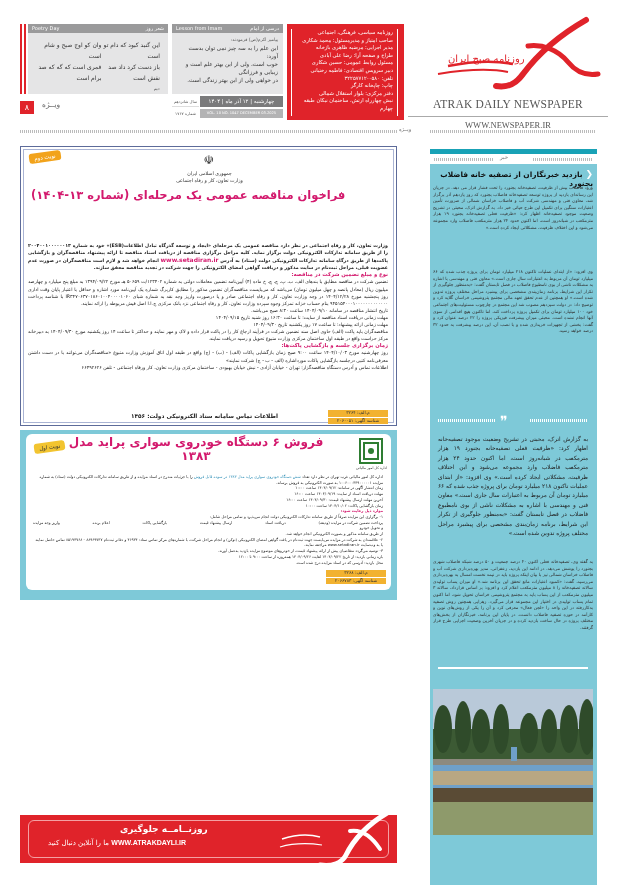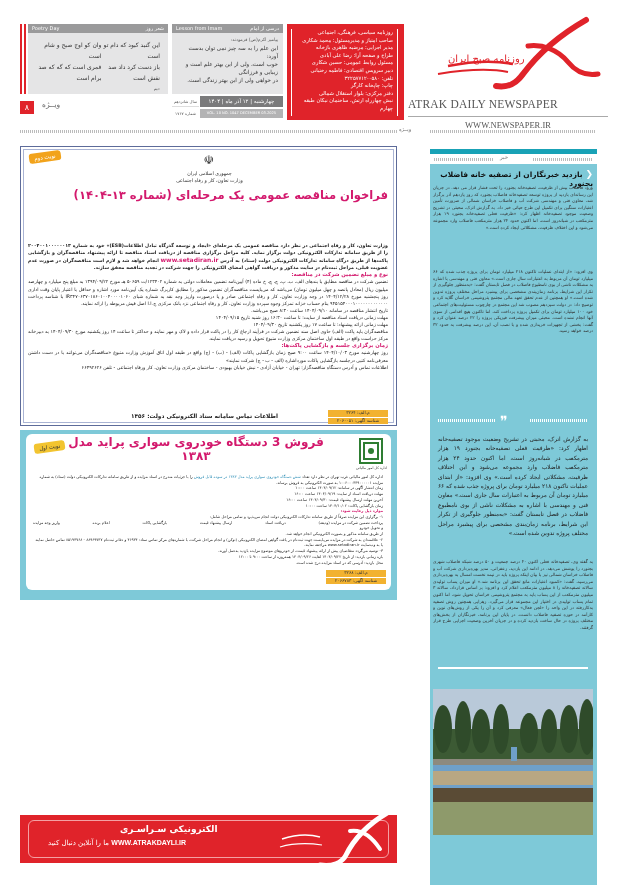--- a/index.html
+++ b/index.html
@@ -2,21 +2,21 @@
 <html><head>
 <meta charset="utf-8">
 <style>
 *{box-sizing:border-box;margin:0;padding:0}
 html,body{width:620px;height:885px;background:#fff;overflow:hidden}
 body{position:relative;font-family:"DejaVu Sans",sans-serif;color:#222;direction:rtl}
 .abs{position:absolute}
 
 #logo{left:408px;top:16px;width:200px;height:112px;direction:ltr}
 #logo .brand{position:absolute;left:0;top:0;width:200px;height:78px}
-#logo .en{position:absolute;left:0;top:82px;width:200px;text-align:left;font-family:"Liberation Serif",serif;font-size:11.5px;color:#555;letter-spacing:.2px}
+#logo .en{position:absolute;left:0;top:82px;width:200px;text-align:center;font-family:"Liberation Serif",serif;font-size:11.5px;color:#555;letter-spacing:.2px}
 #logo .url{position:absolute;left:0;top:100px;width:200px;text-align:center;font-family:"Liberation Serif",serif;font-size:8.5px;color:#555;border-top:1px solid #aaa;padding-top:3px;margin:0}
 #redbox{left:287px;top:24px;width:117px;height:96px;background:#e0232a;color:#fff;font-size:5.2px;line-height:7.6px;padding:5px 6px 4px 4px;text-align:right}
 #redbox .inner{border-right:1px solid #fff;border-left:1px solid #fff;height:100%;padding:0 4px}
 .box{background:#e5e5e6}
 .bar{background:#9a9a9b;color:#fff;font-size:5px;height:9px;line-height:9px;padding:0 4px;display:flex;justify-content:space-between}
 #lesson{left:172px;top:24px;width:111px;height:70px}
 #lesson .body{padding:3px 5px;font-family:"DejaVu Serif",serif;font-size:5.6px;line-height:8px;text-align:right;color:#333}
 #lesson .body .h{font-size:4.5px;color:#555}
 #poetry{left:28px;top:24px;width:140px;height:70px}
 #poetry .body{display:flex;justify-content:space-between;padding:6px 8px;font-family:"DejaVu Serif",serif;font-size:6px;line-height:11px;color:#333}
@@ -46,21 +46,21 @@
 #quote .qm{position:absolute;left:62px;top:-6px;font-size:14px;color:#fff;font-family:"DejaVu Serif",serif}
 #quote .qr{position:absolute;top:0;height:3px;width:58px;background-image:repeating-linear-gradient(90deg,#fff 0 1px,transparent 1px 2px)}
 #quote .qtext{position:absolute;right:0;top:16px;width:150px;font-size:5.8px;line-height:9.4px;color:#222;text-align:justify}
 #quote .qline{position:absolute;left:0;top:248px;width:150px;height:2px;background:#fff}
 #photo{position:absolute;left:3px;top:540px;width:160px;height:146px;overflow:hidden}
 
 #tender{left:20px;top:146px;width:377px;height:280px;border:1.5px solid #5d6b9a;outline:1px solid #aab4d4;outline-offset:-4px;background:#fff}
 #tender .badge{position:absolute;left:8px;top:5px;background:#f2a31b;color:#fff;font-size:5.5px;padding:2px 5px;border-radius:3px;transform:rotate(-8deg)}
 #tender .emb{position:absolute;left:173px;top:6px;width:30px;height:14px;text-align:center;font-size:12px;color:#333}
 #tender .org{position:absolute;left:110px;top:24px;width:157px;text-align:center;font-family:"DejaVu Serif",serif;font-size:4.8px;line-height:6.5px;color:#333}
-#tender .t1{position:absolute;left:10px;top:41px;width:357px;text-align:right;color:#d3196d;font-weight:bold;font-size:11.5px;line-height:14px}
+#tender .t1{position:absolute;left:10px;top:41px;width:357px;text-align:left;color:#d3196d;font-weight:bold;font-size:11.5px;line-height:14px}
 #tender .body{position:absolute;right:8px;top:95px;width:360px;font-size:4.7px;line-height:7.1px;color:#222;text-align:justify}
 #tender .body .b{font-weight:bold}
 #tender .body .pk{color:#d3196d;font-weight:bold;font-size:5.3px}
 #tender .body .url{color:#d3196d;font-weight:bold;font-size:6px;direction:ltr;unicode-bidi:embed}
 #tender .contact{position:absolute;left:110px;top:266px;font-size:5.8px;color:#222;font-weight:bold}
 .codes{position:absolute;width:60px}
 .codes div{background:#f2b230;color:#333;font-size:4.4px;height:6.5px;line-height:6.5px;text-align:center;margin-bottom:1px}
 
 #auction{left:20px;top:430px;width:377px;height:170px;background:#7ec9d8;padding:0 6px}
 #auction .inner{position:absolute;left:6px;top:4px;width:365px;height:156px;background:#fff;border-radius:6px}
@@ -228,21 +228,21 @@
   <div class="codes" style="right:8px;top:263px">
     <div>م.الف: ۳۲۶۴</div>
     <div>شناسه آگهی: ۲۰۶۰۰۵۱</div>
   </div>
 </div>
 
 <div id="auction" class="abs">
   <div class="inner">
     <span class="badge">نوبت اول</span>
     <div class="t">
-      <div style="font-size:12px">فروش 3 دستگاه خودروی سواری پراید مدل ۱۳۸۳</div>
+      <div style="font-size:12px">فروش ۶ دستگاه خودروی سواری پراید مدل ۱۳۸۳</div>
     </div>
     <svg class="logo" viewBox="0 0 24 26">
       <rect x="1" y="1" width="22" height="24" fill="none" stroke="#2e7d32" stroke-width="2"></rect>
       <rect x="5" y="5" width="14" height="16" fill="none" stroke="#2e7d32" stroke-width="2"></rect>
       <circle cx="12" cy="13" r="3" fill="#2e7d32"></circle>
     </svg>
     <div class="logocap">اداره کل امور مالیاتی</div>
     <div class="body">
       <div><span>اداره کل امور مالیاتی غرب تهران در نظر دارد تعداد</span> <span class="lnk">شش دستگاه خودروی سواری پراید مدل ۱۳۸۳ در سوده قابل فروش</span> <span>را با جزئیات مندرج در اسناد مزایده و از طریق سامانه تدارکات الکترونیکی دولت (ستاد) به شماره مزایده ۱۰۰۶۰۰۰۴۴۹۰۰۰۰۰۱ به صورت الکترونیکی به فروش برساند.</span></div>
       <div>زمان انتشار آگهی در سامانه: ۱۴۰۴/۰۹/۱۲ ساعت ۱۰:۰۰</div>
@@ -268,21 +268,21 @@
     </div>
     <div class="codes" style="left:300px;top:136px">
       <div>م.الف: ۳۲۶۸</div>
       <div>شناسه آگهی: ۲۰۶۶۷۸۳</div>
     </div>
   </div>
 </div>
 
 <div id="promo" class="abs">
   <div class="frame"></div>
-  <div class="l1">الکترونیکی سـراسـری</div>
+  <div class="l1">روزنــامــه جلوگیری</div>
   <div class="l2"><b>WWW.ATRAKDAYLI.IR</b> <span>ما را آنلاین دنبال کنید</span></div>
   <svg class="brand" viewBox="0 0 120 56">
     <path d="M115 4 C95 16,82 30,74 46 C70 54,60 58,48 56" stroke="#fff" stroke-width="5" fill="none" stroke-linecap="round"></path>
     <path d="M78 22 C90 20,100 28,108 40" stroke="#fff" stroke-width="4" fill="none" stroke-linecap="round"></path>
     <path d="M10 30 C22 26,34 24,48 28" stroke="#fff" stroke-width="1.5" fill="none"></path>
     <path d="M8 38 C22 34,36 34,50 36" stroke="#fff" stroke-width="1.2" fill="none"></path>
   </svg>
 </div>
 
 </body></html>

